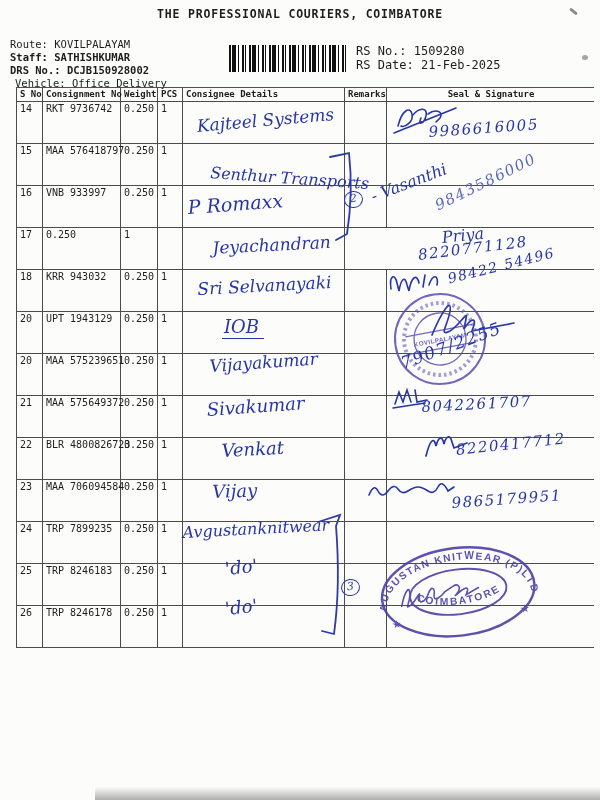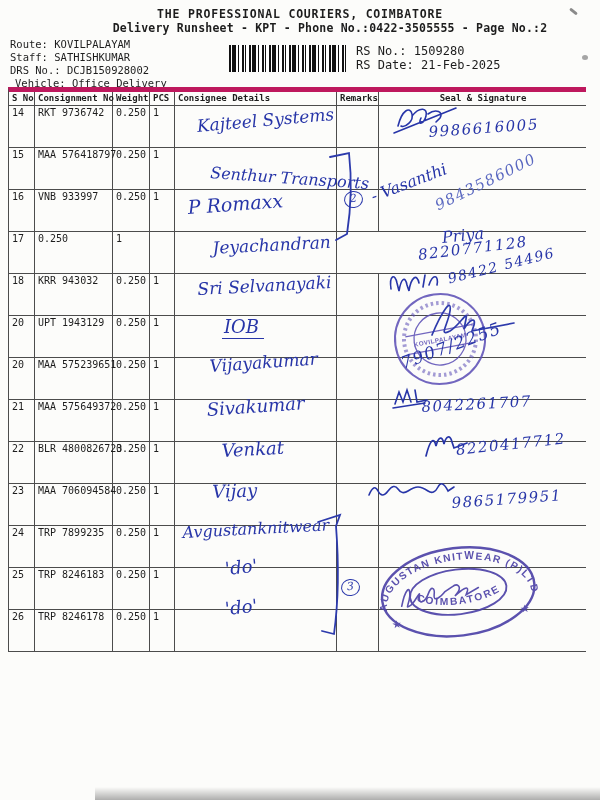--- a/index.html
+++ b/index.html
@@ -2,27 +2,27 @@
 <html><head>
 <meta charset="utf-8">
 <style>
   html,body{margin:0;padding:0;background:#9a9a9a;}
   .page{position:relative;width:600px;height:800px;background:#fcfcfa;overflow:hidden;
         font-family:"DejaVu Sans Mono",monospace;color:#1d1d1d;}
   .abs{position:absolute;}
   .title{top:7px;left:0;right:0;text-align:center;font-weight:bold;font-size:11.5px;letter-spacing:.8px;}
   .subtitle{top:21px;left:60px;right:0;text-align:center;font-weight:bold;font-size:11.5px;letter-spacing:.2px;}
   .info-line{font-size:10.5px;white-space:nowrap;}
-  .b{font-weight:normal;text-align:center;}
+  .b{font-weight:bold;text-align:center;}
   .rs-line{font-size:12px;white-space:nowrap;}
   .barcode{left:229px;top:45px;width:117px;height:27px;
     background:repeating-linear-gradient(90deg,#111 0 2px,#fff 2px 3px,#111 3px 7px,#fff 7px 9px,
       #111 9px 10px,#fff 10px 13px,#111 13px 15px,#fff 15px 16px,#111 16px 17px,#fff 17px 20px);}
   
-  .table{left:8px;top:87px;width:577px;border-top:5px solid #be185d;border-left:1px solid #4c4c4c;}
+  .table{left:16px;top:87px;width:577px;border-top:1px solid #be185d;border-left:1px solid #4c4c4c;}
   .thead,.trow{display:grid;grid-template-columns:26px 78px 37px 25px 162px 42px auto;}
   .thead{height:13px;border-bottom:1px solid #4c4c4c;font-size:9px;font-weight:bold;}
   .trow{height:41px;border-bottom:1px solid #4c4c4c;font-size:10px;font-weight:normal;}
   .c{border-right:1px solid #4c4c4c;padding:1px 2px 0 3px;overflow:visible;white-space:nowrap;}
   .c.last{border-right:none;}
   .seal-h{text-align:center;}
   
   .hw{position:absolute;font-family:"DejaVu Serif",serif;font-style:italic;color:#2735a8;
       white-space:nowrap;transform-origin:left top;}
   .ph{letter-spacing:1.5px;}
@@ -35,21 +35,20 @@
   .speck2{left:582px;top:55px;width:6px;height:5px;background:#a5a5a5;border-radius:50%;}
   .shadow-bottom{left:95px;right:0;bottom:0;height:13px;
       background:linear-gradient(to bottom,rgba(110,110,110,0),rgba(110,110,110,.55));}
 </style>
 </head>
 <body>
 
 <div class="page">
 
   <div class="abs title">THE PROFESSIONAL COURIERS, COIMBATORE</div>
-  <div class="abs subtitle">Delivery Runsheet - KPT - Phone No.:0422-3505555 - Page No.:2</div>
 
   <div class="abs info-line" style="left:10px;top:38px">
     <span>Route:</span>
     <span>KOVILPALAYAM</span>
   </div>
   <div class="abs info-line" style="left:10px;top:51px">
     <span class="b">Staff:</span>
     <span class="b">SATHISHKUMAR</span>
   </div>
   <div class="abs info-line" style="left:10px;top:64px">

